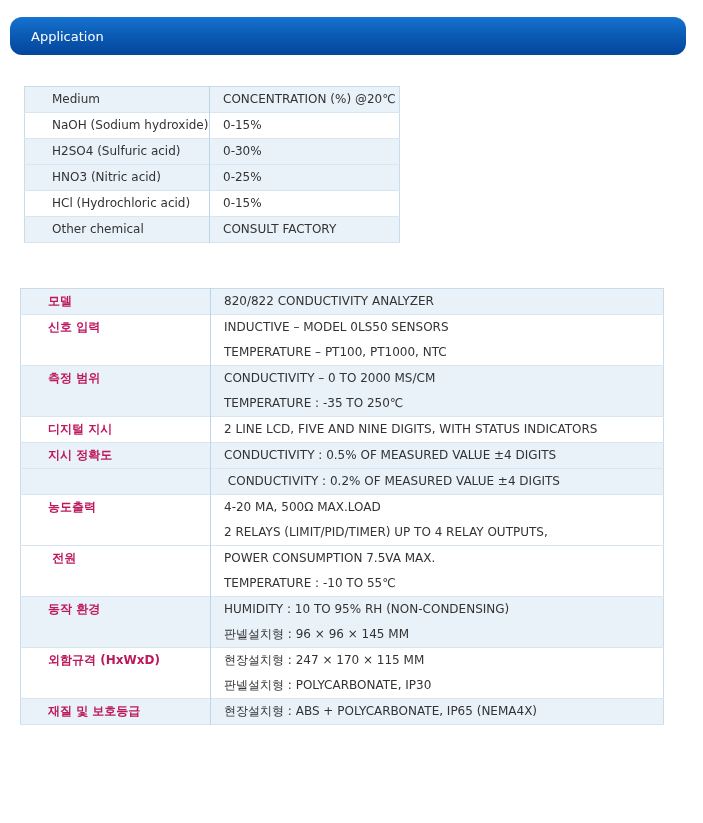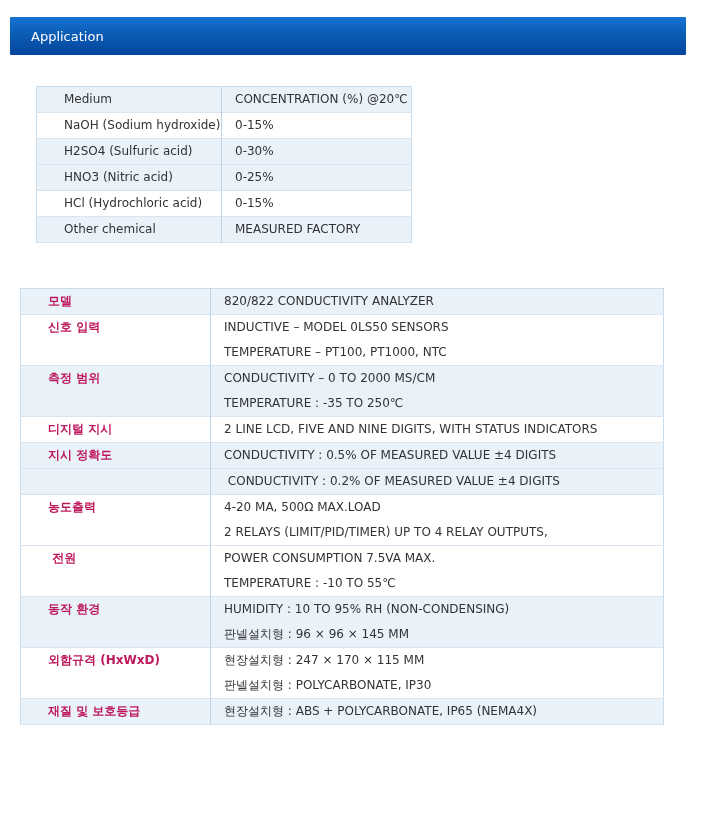--- a/index.html
+++ b/index.html
@@ -13,35 +13,35 @@
     color: #333333;
     position: relative;
   }
   .header-bar {
     position: absolute;
     left: 10px;
     top: 17px;
     width: 676px;
     height: 38px;
     box-sizing: border-box;
-    border-radius: 1px;
+    border-radius: 12px;
     background: linear-gradient(to bottom, #1673d1 0%, #0b5cb5 45%, #05459c 100%);
     display: flex;
     align-items: center;
     padding-left: 21px;
     color: #ffffff;
     font-size: 13px;
   }
   table {
     border-collapse: collapse;
     position: absolute;
     table-layout: fixed;
   }
   .app-table {
-    left: 36px;
+    left: 24px;
     top: 86px;
     width: 375px;
     border: 1px solid #c9dcec;
   }
   .spec-table {
     left: 20px;
     top: 288px;
     width: 643px;
     border: 1px solid #c9dcec;
   }
@@ -121,21 +121,21 @@
         </td>
         <td class="value-cell">
           <div class="line">0-15%</div>
         </td>
       </tr>
       <tr class="alt">
         <td class="label-cell">
           <div class="line">Other chemical</div>
         </td>
         <td class="value-cell">
-          <div class="line">MEASURED FACTORY</div>
+          <div class="line">CONSULT FACTORY</div>
         </td>
       </tr>
     </tbody>
 </table>
 
 <table class="spec-table">
   <tbody id="spec-table-body">
       <tr class="alt">
         <td class="label-cell">
           <div class="line">모델</div>

